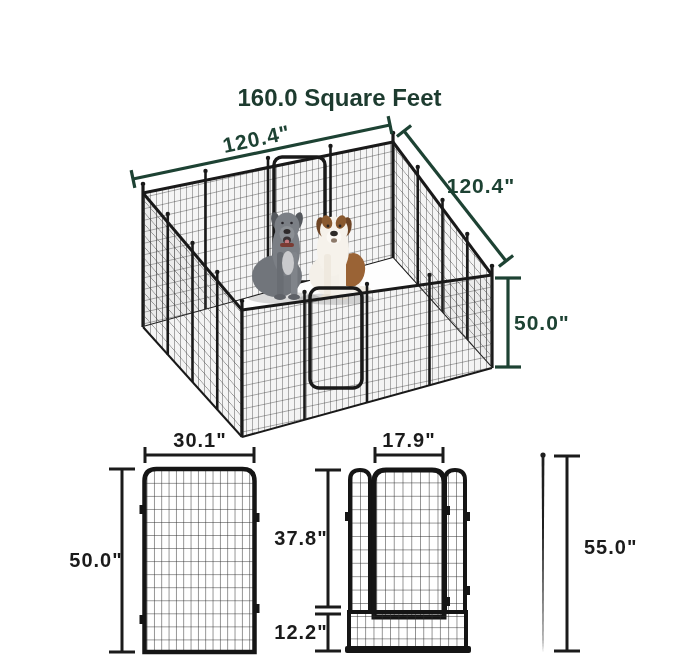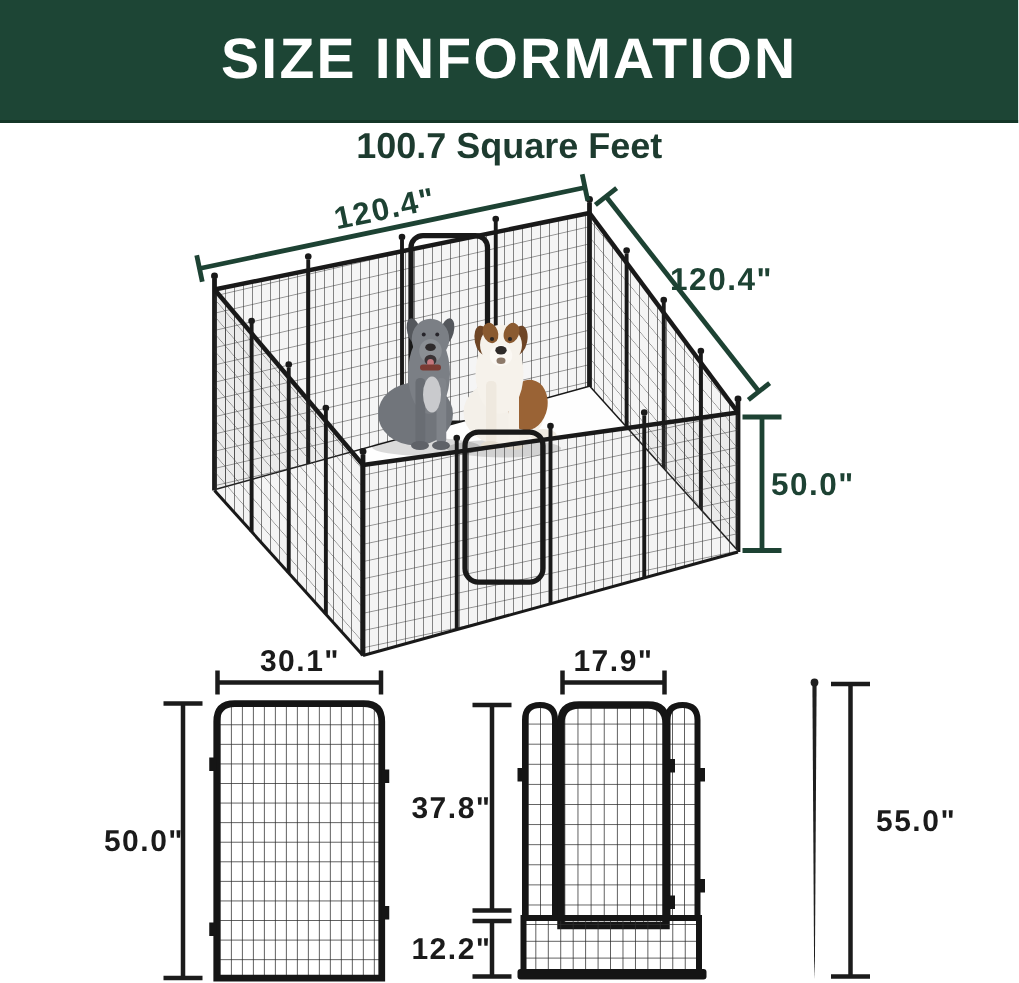--- a/index.html
+++ b/index.html
@@ -22,25 +22,22 @@
   .post{stroke:#191919;stroke-width:2.6;fill:none;}
   .cpost{stroke:#191919;stroke-width:3.2;fill:none;}
   .knob{fill:#191919;}
   .tab{fill:#151515;}
 </style>
 </head>
 <body>
 
 <div class="page">
 
-  <div class="header">
-    <h1>SIZE INFORMATION</h1>
-  </div>
-
-  <div class="subtitle">100.7 Square Feet</div>
+
+  <div class="subtitle">160.0 Square Feet</div>
 
   <svg class="diagram" width="679" height="655" viewBox="0 0 679 655">
     <defs>
       <pattern id="meshBL" width="6" height="11.5" patternUnits="userSpaceOnUse" patternTransform="skewY(-13)">
         <path d="M0 0H6M0 0V11.5" stroke="#343434" stroke-width="0.75" fill="none"></path>
       </pattern>
       <pattern id="meshBR" width="6" height="11.5" patternUnits="userSpaceOnUse" patternTransform="skewY(50)">
         <path d="M0 0H6M0 0V11.5" stroke="#343434" stroke-width="0.75" fill="none"></path>
       </pattern>
       <pattern id="meshFL" width="6" height="11.5" patternUnits="userSpaceOnUse" patternTransform="skewY(49)">

